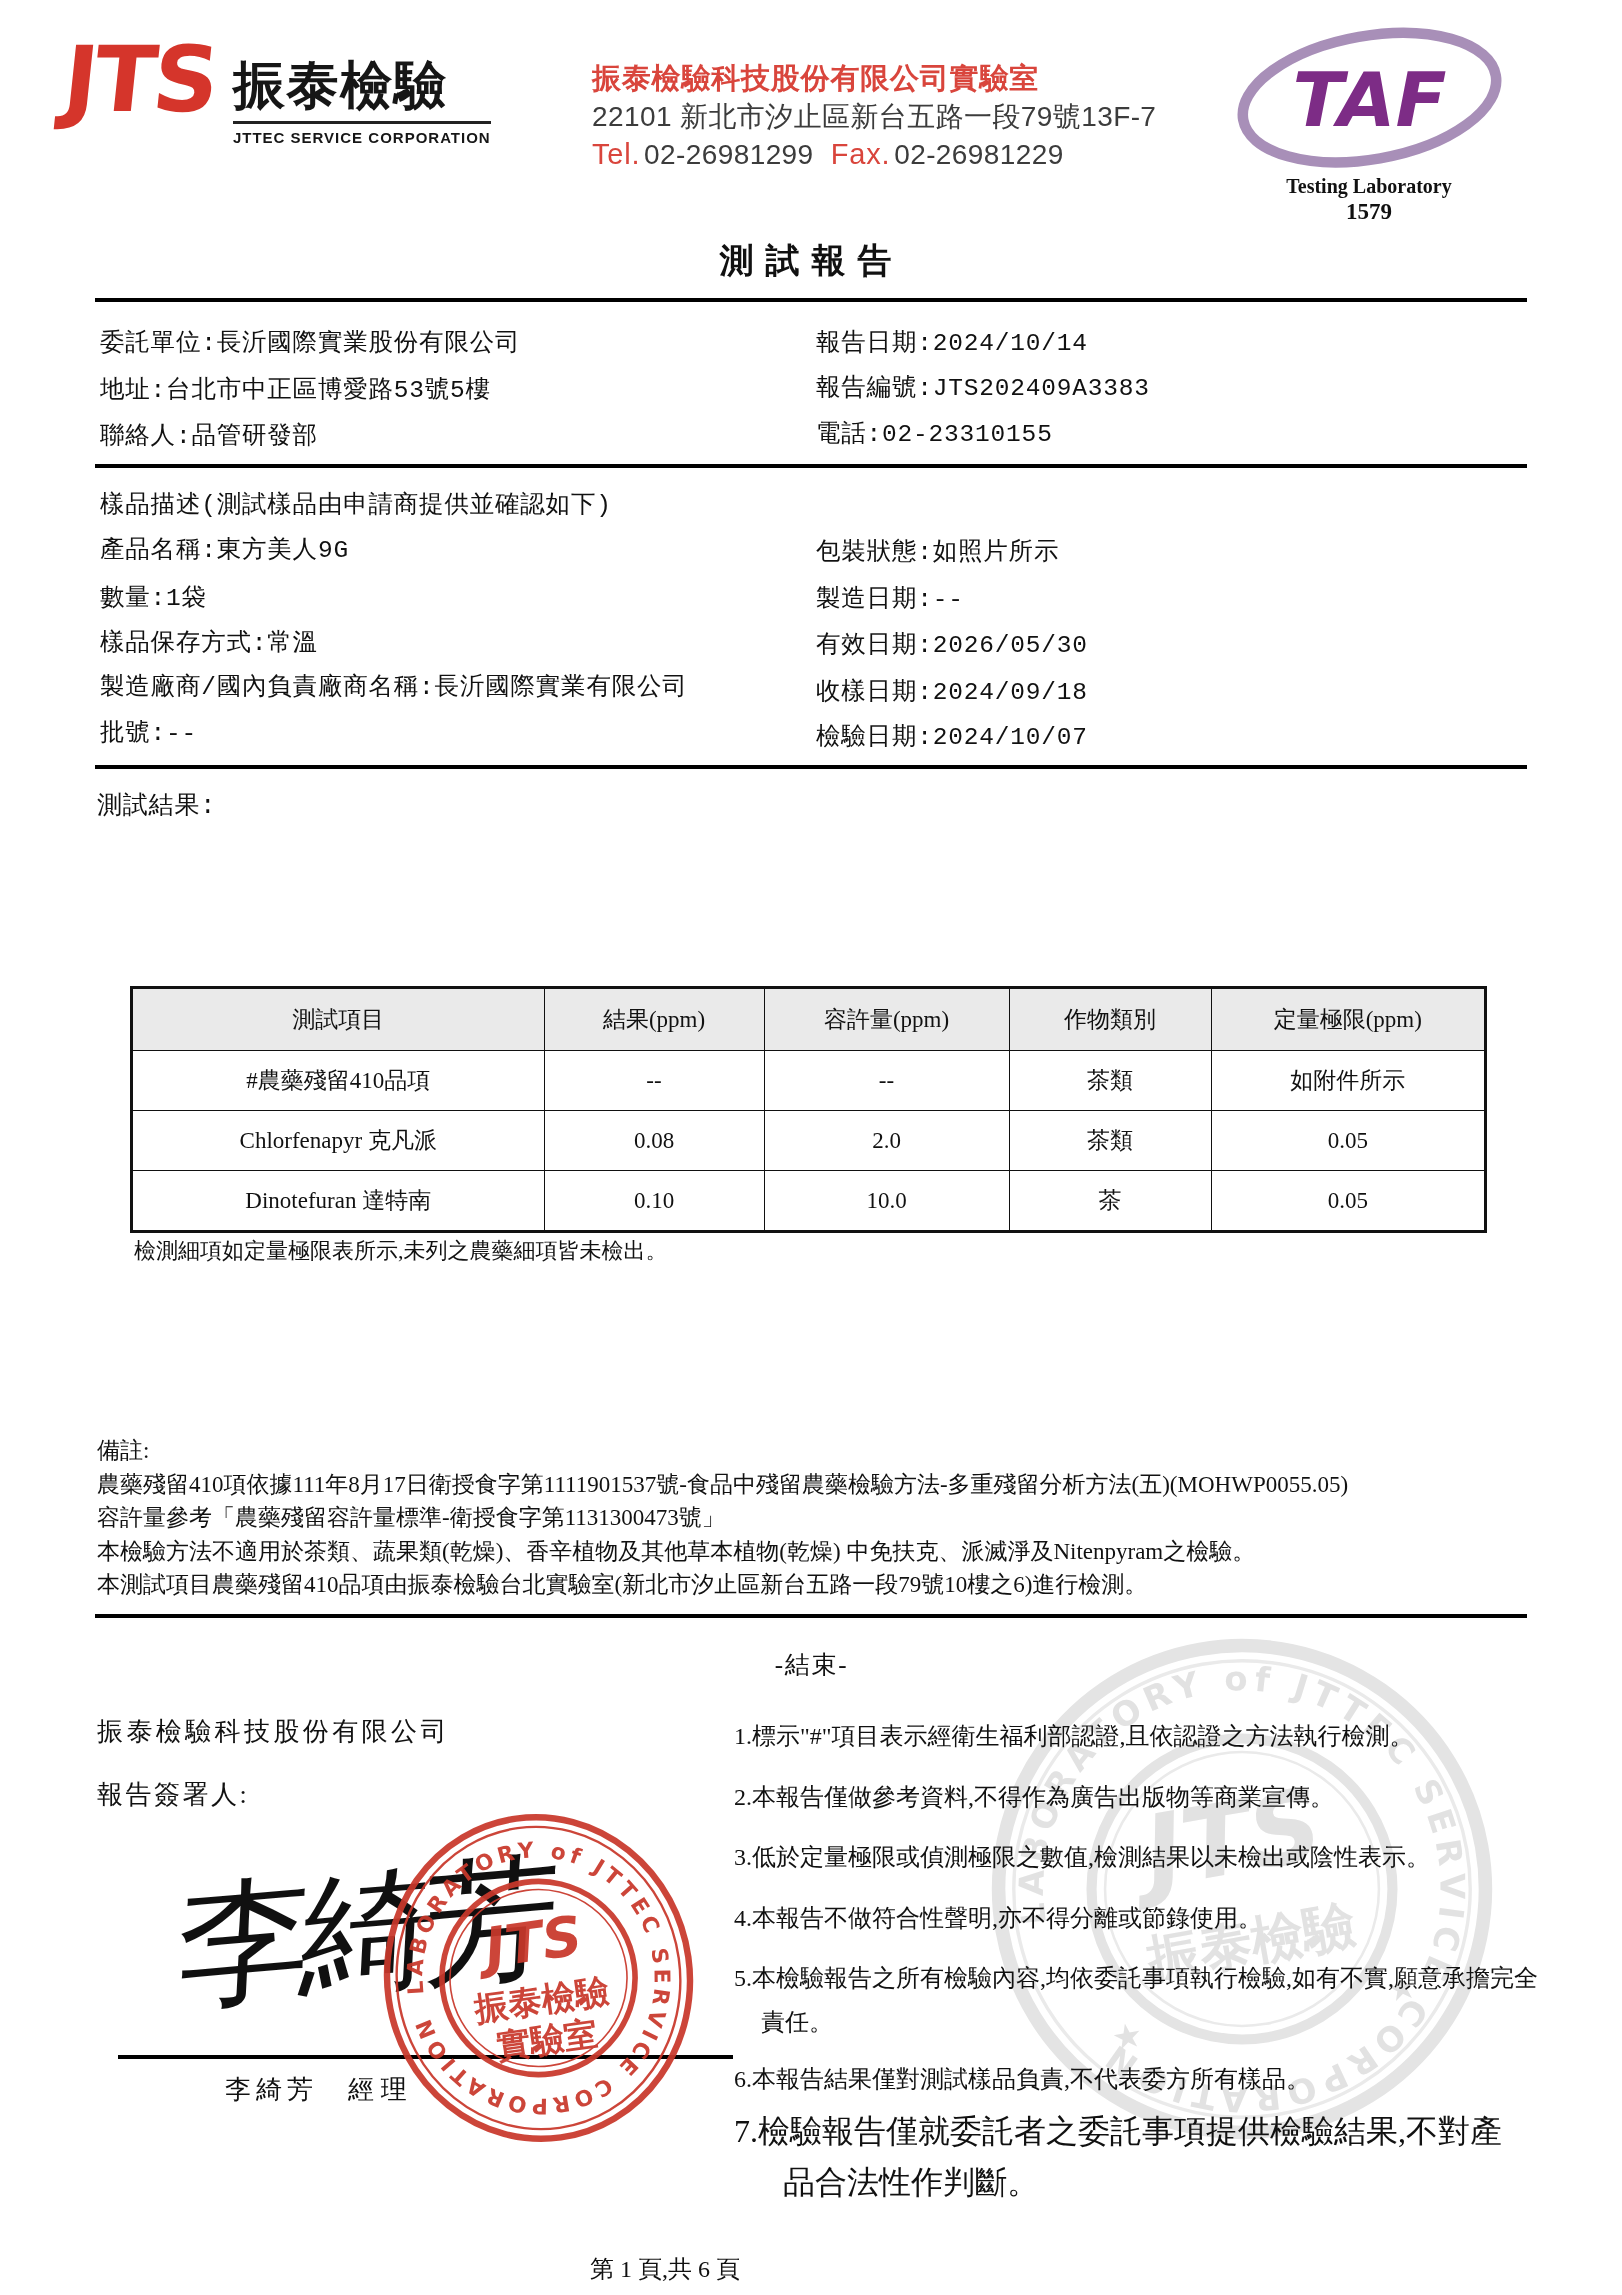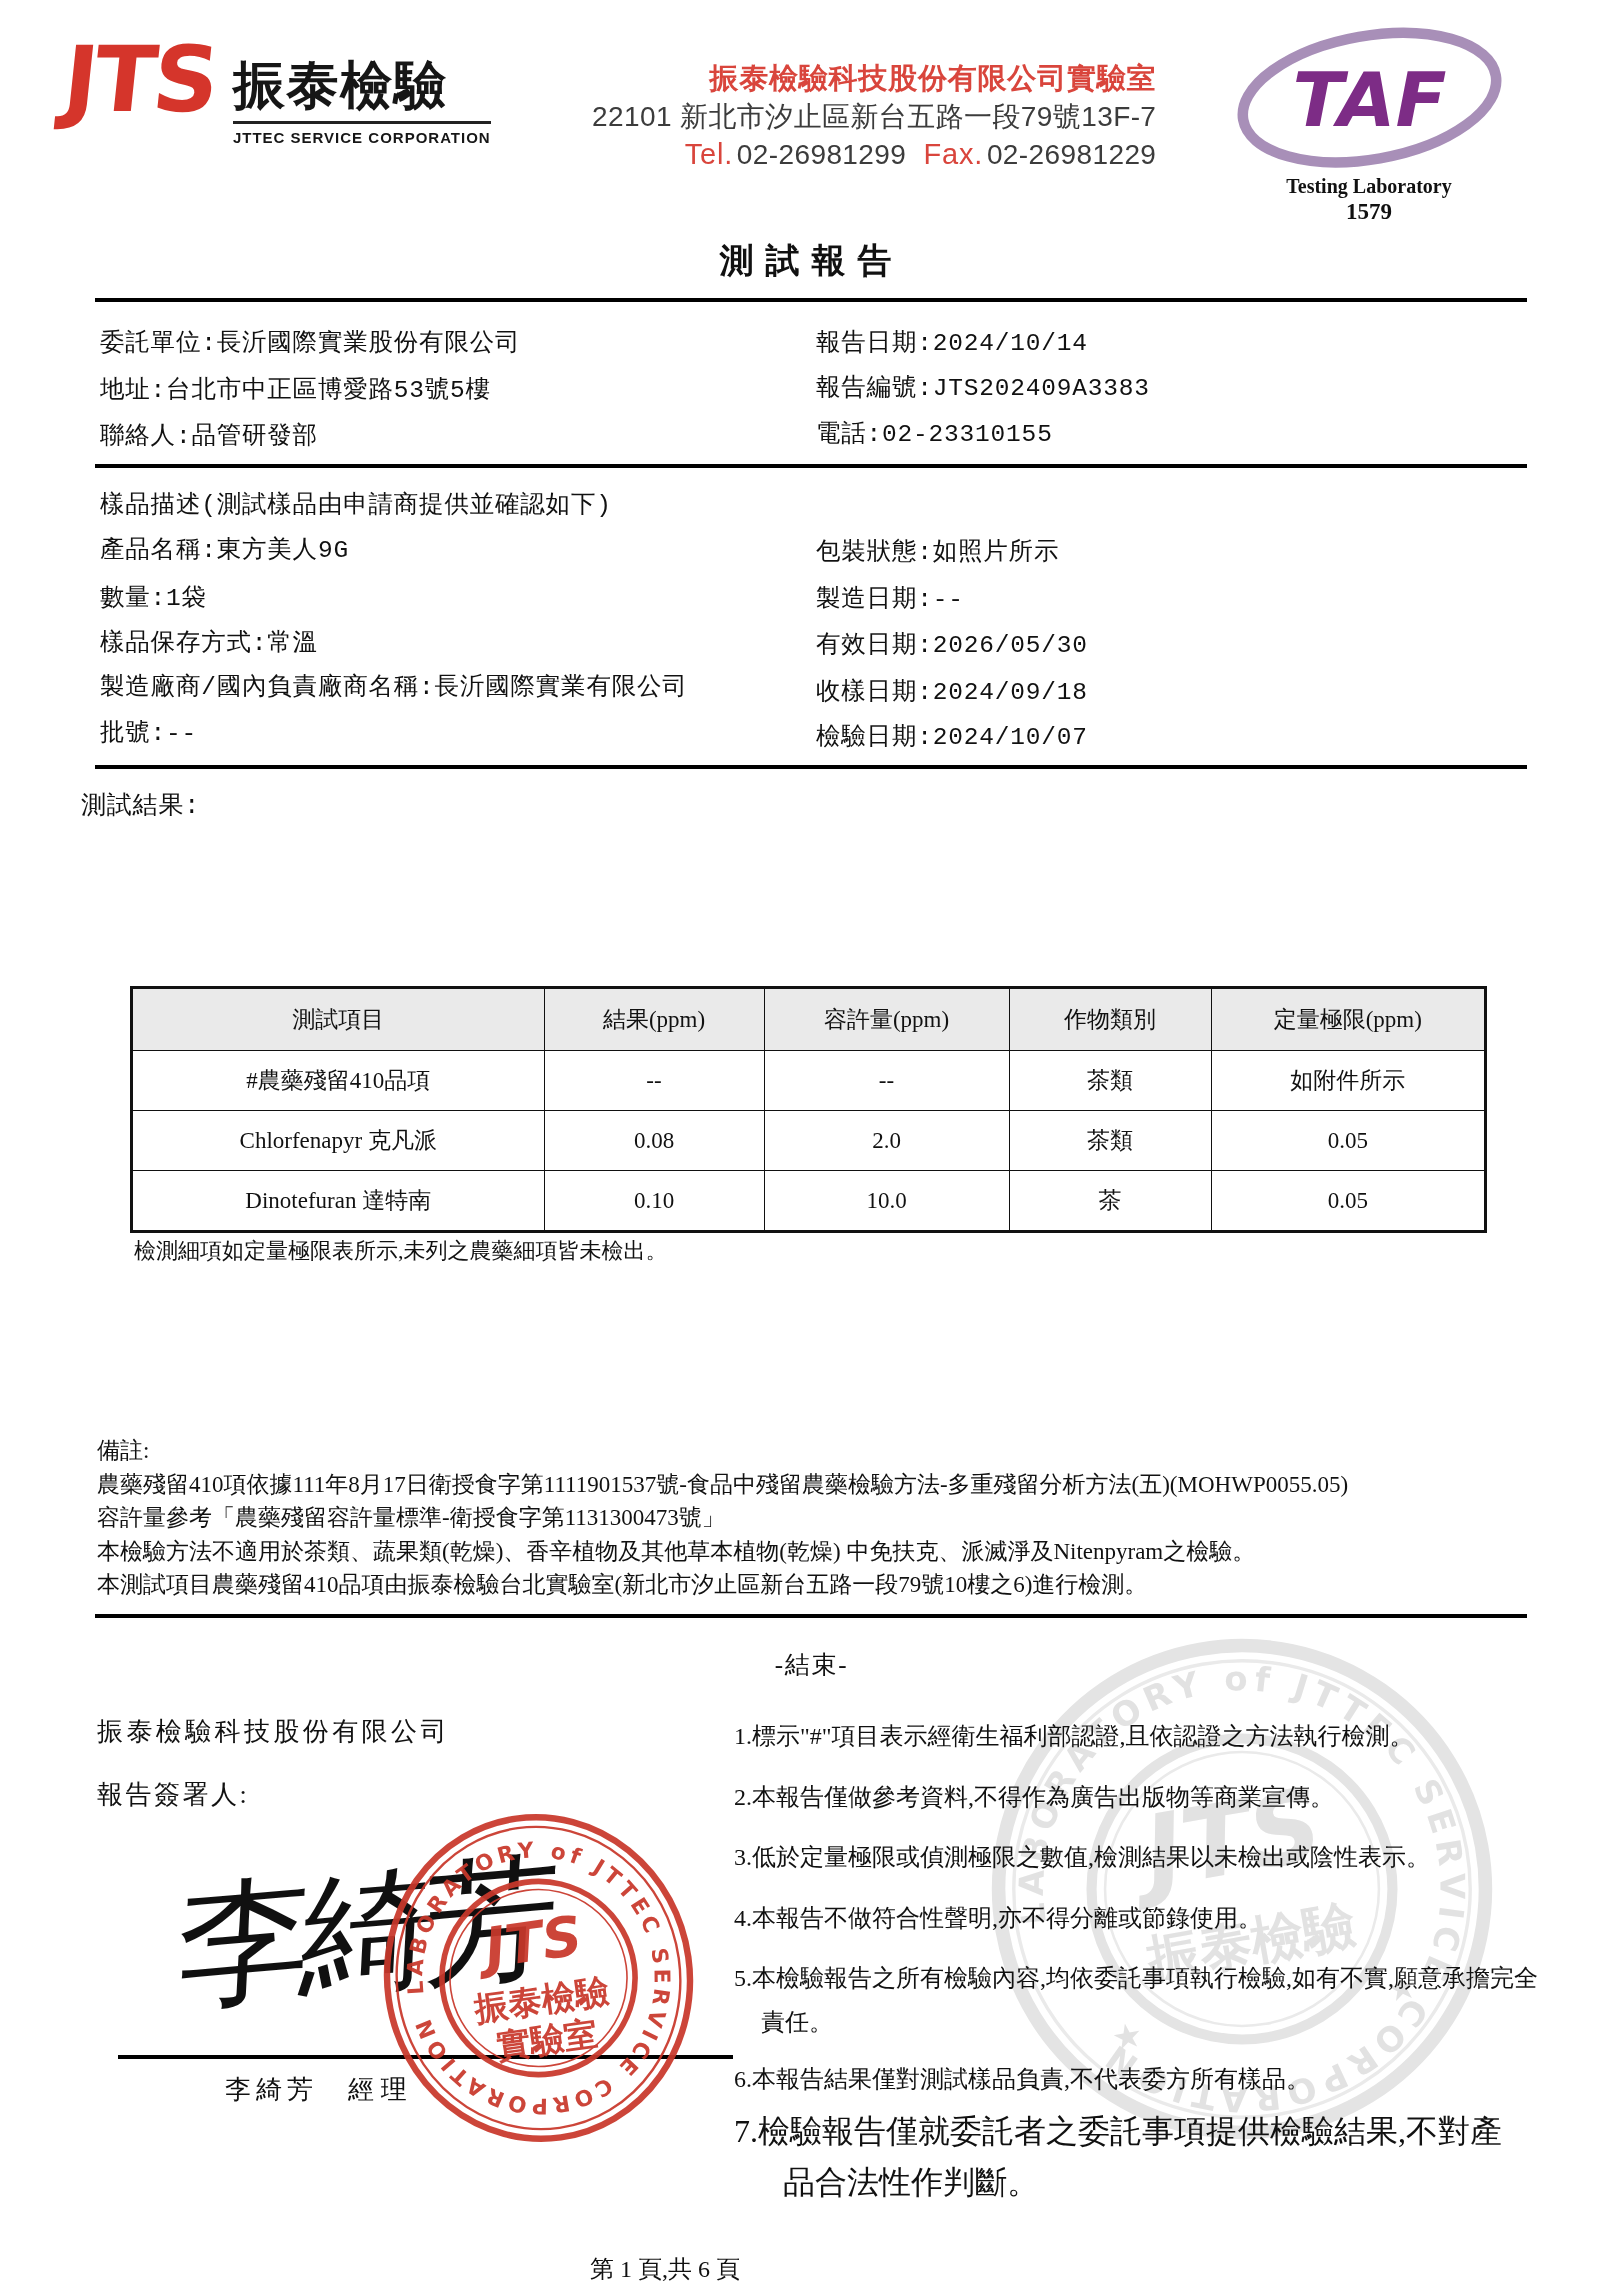--- a/index.html
+++ b/index.html
@@ -18,21 +18,21 @@
   
   .jts-letters{font-family:"DejaVu Sans","Liberation Sans",sans-serif;font-weight:bold;
     font-size:91px;line-height:1;color:#d5352b;letter-spacing:-3.4px;transform:skewX(-6deg);}
   .brand-cn{font-family:"Liberation Sans","DejaVu Sans",sans-serif;font-weight:bold;
     font-size:52px;line-height:1;color:#161616;letter-spacing:1.7px;}
   .brand-underline{height:2.5px;background:#222;margin-top:10px;}
   .brand-en{font-family:"Liberation Sans","DejaVu Sans",sans-serif;font-weight:bold;
     font-size:15px;color:#161616;letter-spacing:1px;margin-top:5px;}
   .hdr-red{color:#d9453c;font-weight:bold;font-size:29px;letter-spacing:0.8px;}
   .hdr-gray{color:#3c3c3c;font-size:28px;letter-spacing:0.4px;}
-  .hdr-line{line-height:1.33;text-align:right;}
+  .hdr-line{line-height:1.33;}
   
   table.results{position:absolute;left:131px;top:987px;border-collapse:collapse;
     table-layout:fixed;width:1352px;font-size:23px;text-align:center;}
   table.results th,table.results td{border:1.7px solid #111;padding:0;}
   table.results{border:2.5px solid #111;outline:0.8px solid #111;}
   table.results th{background:#eaeaea;height:61px;font-weight:normal;}
   table.results td{height:59px;}
   .title{position:absolute;left:0;top:238px;width:1623px;text-align:center;
     font-size:34px;font-weight:bold;letter-spacing:12px;}
   .sig-hand{position:absolute;left:177px;top:1866px;font-size:134px;line-height:1;
@@ -90,21 +90,21 @@
 <div class="row-text" style="left:100px;top:625px;">樣品保存方式:常溫</div>
 <div class="row-text" style="left:100px;top:669px;">製造廠商/國內負責廠商名稱:長沂國際實業有限公司</div>
 <div class="row-text" style="left:100px;top:715px;">批號:--</div>
 <div class="row-text" style="left:816px;top:534px;">包裝狀態:如照片所示</div>
 <div class="row-text" style="left:816px;top:581px;">製造日期:--</div>
 <div class="row-text" style="left:816px;top:627px;">有效日期:2026/05/30</div>
 <div class="row-text" style="left:816px;top:674px;">收樣日期:2024/09/18</div>
 <div class="row-text" style="left:816px;top:719px;">檢驗日期:2024/10/07</div>
 <div class="rule" style="top:765px;"></div>
 
-<div class="row-text" style="left:81px;top:788px;font-size:25px;">測試結果:</div>
+<div class="row-text" style="left:97px;top:788px;font-size:25px;">測試結果:</div>
 
 <table class="results">
   <colgroup>
       <col style="width:412px">
       <col style="width:220px">
       <col style="width:245px">
       <col style="width:202px">
       <col style="width:274px">
     </colgroup>
   <tbody>

